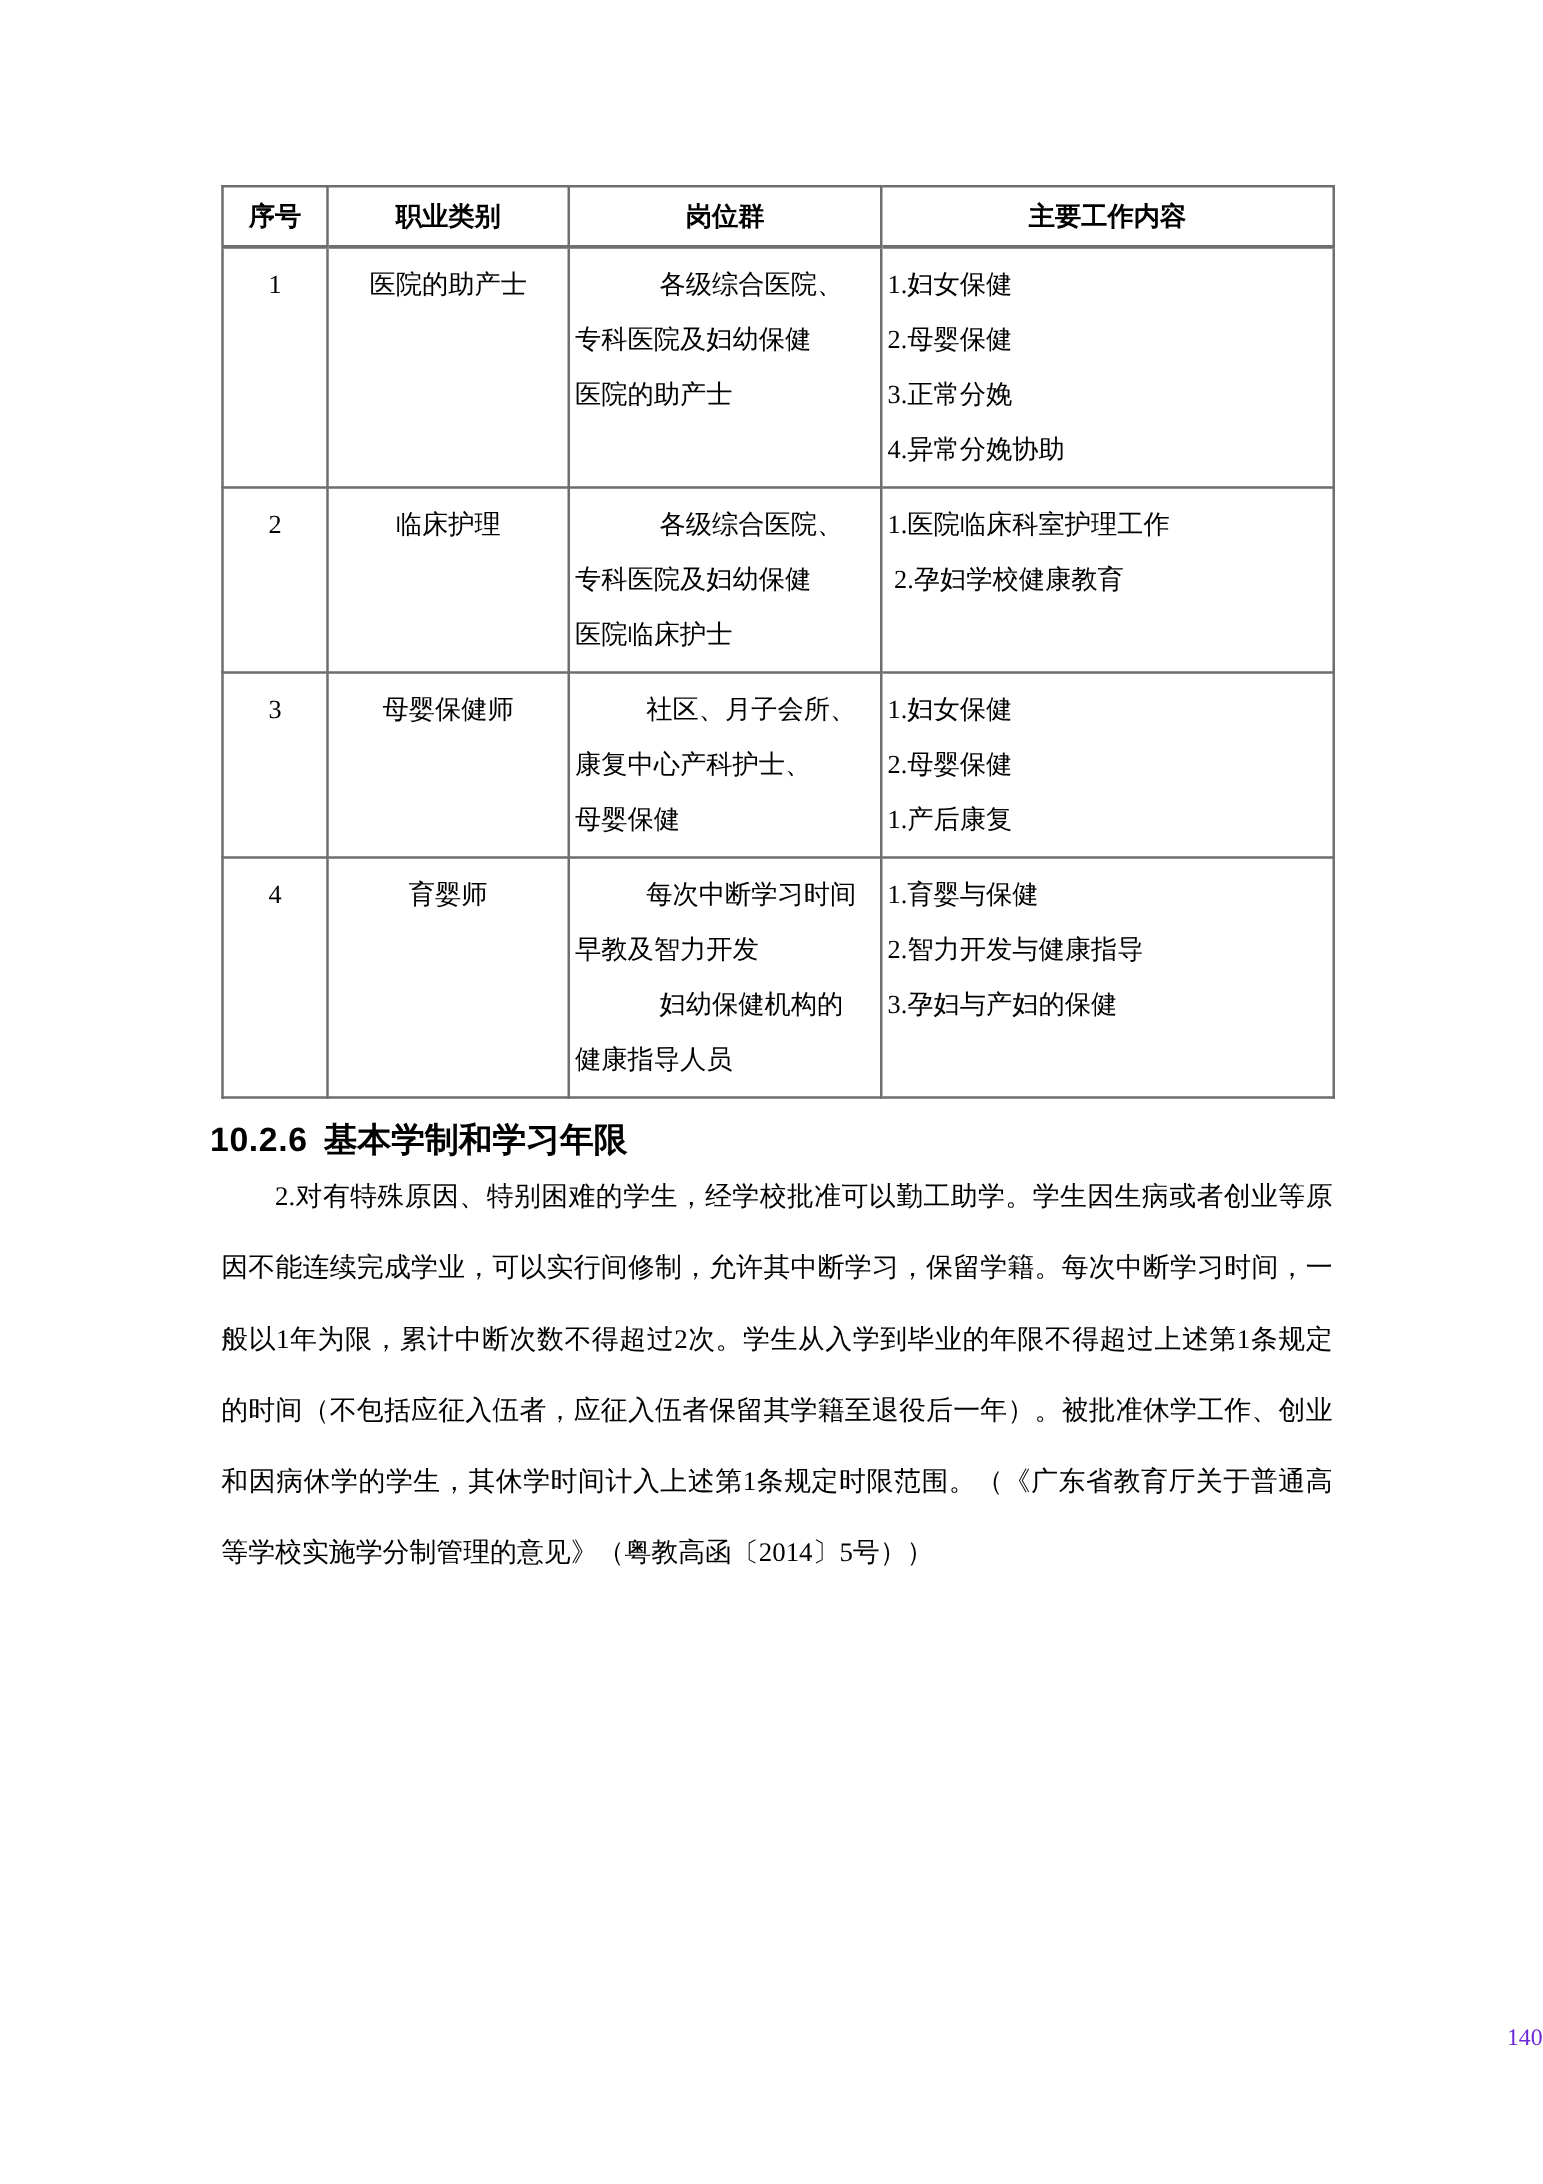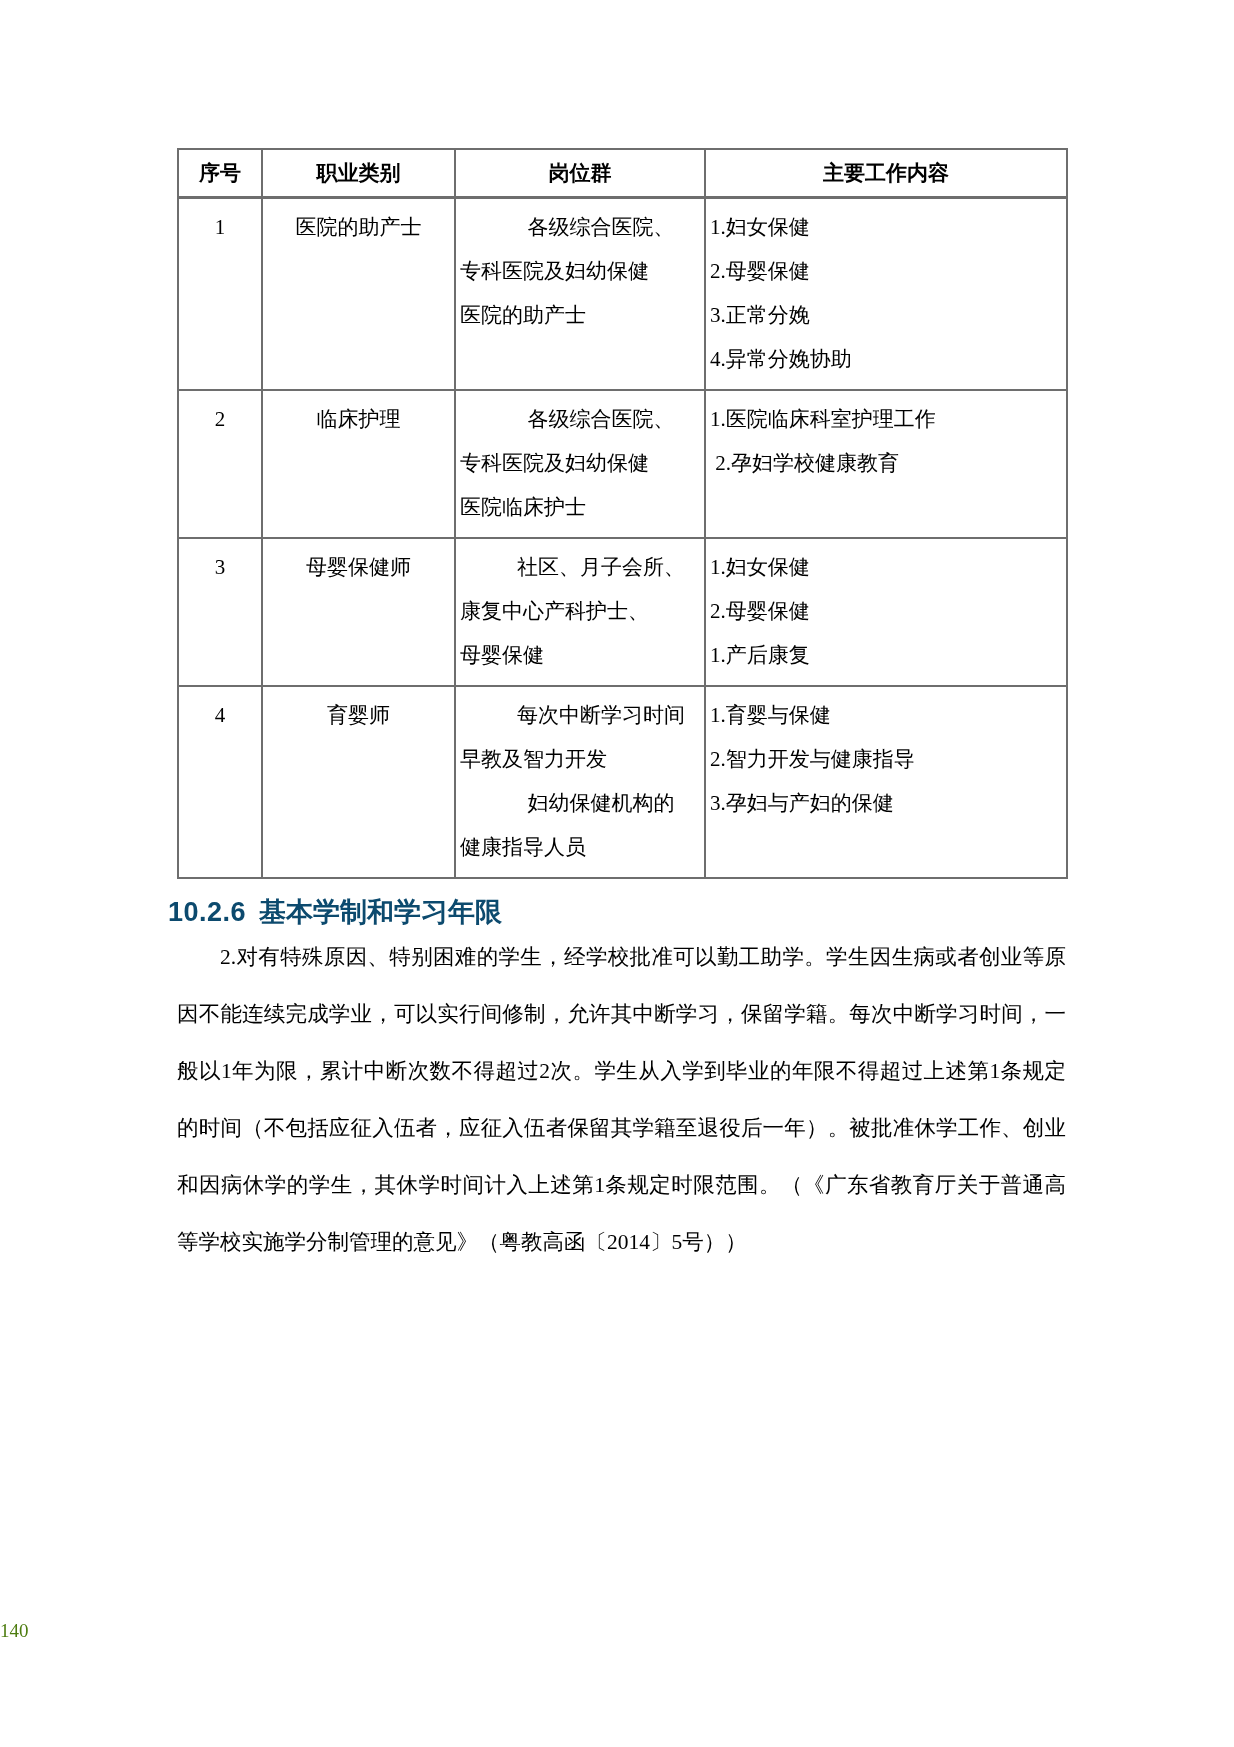--- a/index.html
+++ b/index.html
@@ -53,41 +53,41 @@
   tr.rh3 { height:140px; }
   tr.rh4 { height:182px; }
 
   
   h2.sec {
     margin:16px 0 0 -9px;
     font-family:"Liberation Sans", sans-serif;
     font-size:27px;
     line-height:34px;
     font-weight:bold;
-    color:#0c4a6e;
+    color:#000000;
   }
   h2.sec .hnum { font-weight:600; margin-right:13px; letter-spacing:0.5px; }
   h2.sec .htitle { font-weight:800; }
   p.body-p {
     margin:8px 0 0 0;
     font-size:21.5px;
     line-height:57px;
     text-align:justify;
     text-align-last:left;
     text-indent:2em;
   }
   p.body-p.cont { margin-top:0; }
 
   .page-number {
     position:absolute;
     left:0; top:1620px;
     width:100%;
-    text-align:left;
+    text-align:right;
     font-size:19px;
-    color:#4d7c0f;
+    color:#6d28d9;
   }
 </style>
 </head>
 <body>
 
 <div class="page">
   <div class="content">
 
     <table class="jobs">
       <colgroup>

